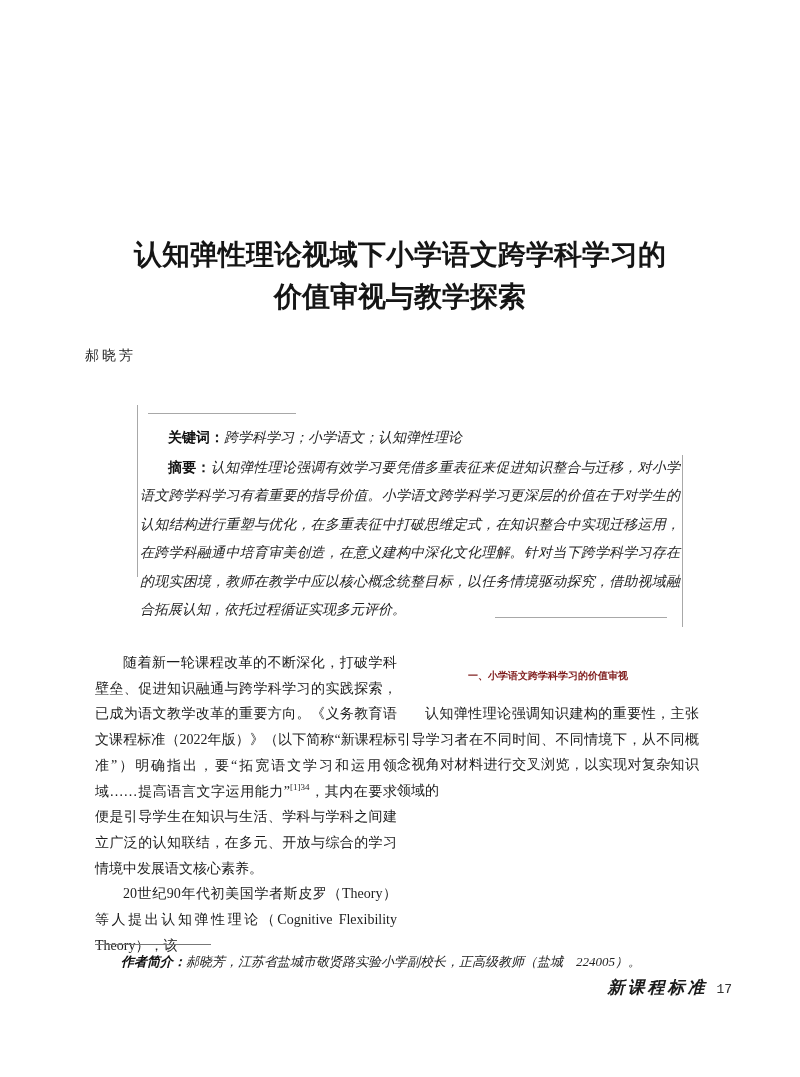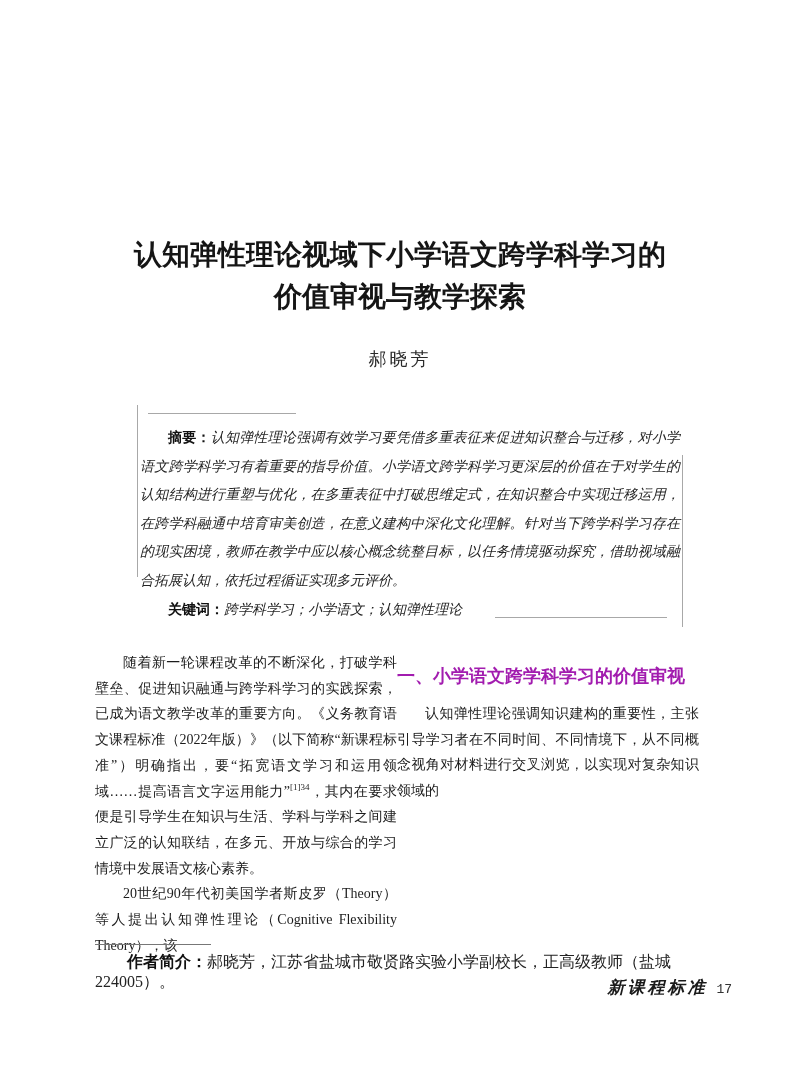--- a/index.html
+++ b/index.html
@@ -24,22 +24,22 @@
     font-weight: bold;
     line-height: 42px;
     color: #151515;
   }
   .title span { display: block; }
   .author {
     position: absolute;
     top: 347px;
     left: 85px;
     width: 630px;
-    text-align: center;
-    font-size: 18px;
+    text-align: left;
+    font-size: 14px;
     letter-spacing: 3px;
     color: #2a2a2a;
   }
   .abstract {
     position: absolute;
     left: 137px;
     top: 403px;
     width: 546px;
     height: 245px;
   }
@@ -80,45 +80,46 @@
     text-align: justify;
     color: #1c1c1c;
   }
   .col p.indent { text-indent: 2em; }
   .col sup {
     font-size: 9px;
     vertical-align: super;
     line-height: 0;
   }
   .section-heading {
-    font-size: 18px;
+    font-size: 10px;
     font-weight: bold;
-    text-align: left;
+    text-align: center;
     font-family: "Liberation Sans", "DejaVu Sans", sans-serif;
-    color: #a21caf;
+    color: #7f1d1d;
     margin: 14px 0 13px 0;
     line-height: 24px;
   }
   .footnote {
     position: absolute;
     left: 95px;
     top: 944px;
     width: 630px;
   }
   .footnote-rule {
     width: 116px;
     height: 1px;
     background: #777;
   }
   .footnote p {
     margin-top: 7px;
-    font-size: 16px;
+    font-size: 13px;
     line-height: 20px;
     text-indent: 2em;
     color: #222;
+    font-style: italic;
   }
   .footnote .label {
     font-weight: bold;
     font-family: "Liberation Sans", "DejaVu Sans", sans-serif;
     color: #111;
   }
   .page-footer {
     position: absolute;
     top: 976px;
     right: 68px;
@@ -151,22 +152,22 @@
   </h1>
 
   <div class="author">郝晓芳</div>
 
   <div class="abstract">
     <div class="frame-line frame-top"></div>
     <div class="frame-line frame-left"></div>
     <div class="frame-line frame-right"></div>
     <div class="frame-line frame-bottom"></div>
     <div class="abstract-inner">
+      <p><span class="label">关键词：</span><span>跨学科学习；小学语文；认知弹性理论</span></p>
       <p><span class="label">摘要：</span><span>认知弹性理论强调有效学习要凭借多重表征来促进知识整合与迁移，对小学语文跨学科学习有着重要的指导价值。小学语文跨学科学习更深层的价值在于对学生的认知结构进行重塑与优化，在多重表征中打破思维定式，在知识整合中实现迁移运用，在跨学科融通中培育审美创造，在意义建构中深化文化理解。针对当下跨学科学习存在的现实困境，教师在教学中应以核心概念统整目标，以任务情境驱动探究，借助视域融合拓展认知，依托过程循证实现多元评价。</span></p>
-      <p><span class="label">关键词：</span><span>跨学科学习；小学语文；认知弹性理论</span></p>
     </div>
   </div>
 
   <div class="columns">
     <div class="col">
       <p class="indent"><span>随着新一轮课程改革的不断深化，打破学科壁垒、促进知识融通与跨学科学习的实践探索，已成为语文教学改革的重要方向。《义务教育语文课程标准（2022年版）》（以下简称“新课程标准”）明确指出，要“拓宽语文学习和运用领域……提高语言文字运用能力”</span><sup>[1]34</sup><span>，其内在要求便是引导学生在知识与生活、学科与学科之间建立广泛的认知联结，在多元、开放与综合的学习情境中发展语文核心素养。</span></p>
       <p class="indent">20世纪90年代初美国学者斯皮罗（Theory）等人提出认知弹性理论（Cognitive Flexibility Theory），该</p>
     </div>
     <div class="col">
       <h2 class="section-heading">一、小学语文跨学科学习的价值审视</h2>

